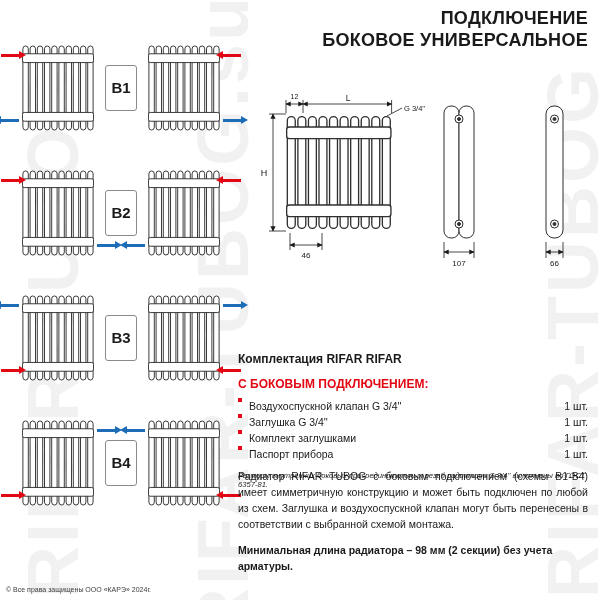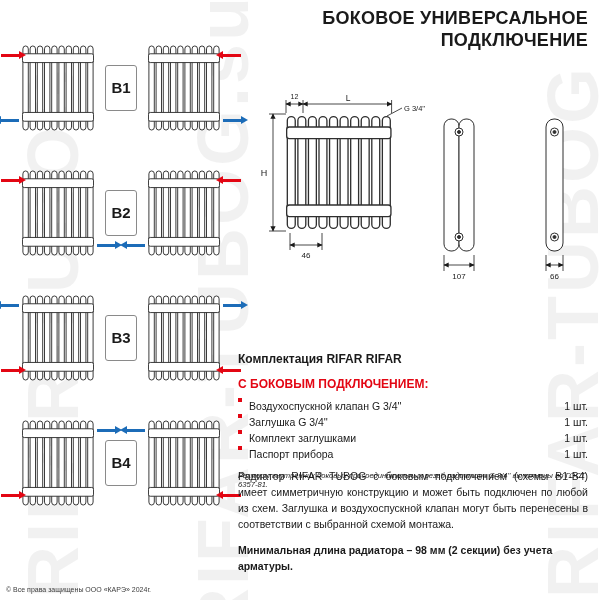--- a/index.html
+++ b/index.html
@@ -35,21 +35,21 @@
   .arrow.dir-left::after{left:-7px;border-right:7px solid currentColor}
   .pos-tl{top:10px;left:-21px}
   .pos-bl{bottom:10px;left:-21px}
   .pos-tr{top:10px;right:-21px}
   .pos-br{bottom:10px;right:-21px}
 
   
   .front-fig{position:absolute;left:256px;top:92px}
   .front-caption{position:absolute;left:256px;top:268px;font-size:8px;font-style:italic;
                  color:#222;width:230px}
-  .side-fig{position:absolute;left:438px;top:115px}
+  .side-fig{position:absolute;left:438px;top:102px}
   svg .dim-line{stroke:#1a1a1a;stroke-width:.8;fill:none}
   svg text{font-family:"Liberation Sans",sans-serif;fill:#1a1a1a}
 
   
   .package{position:absolute;left:238px;top:352px;width:350px}
   .pkg-heading{font-size:12px;font-weight:bold}
   .pkg-subheading{font-size:12px;font-weight:bold;color:var(--accent);margin-top:11px}
   .pkg-list{margin:7px 0 0;padding:0;list-style:none}
   .pkg-item{display:flex;align-items:flex-start;font-size:10.5px;line-height:16px}
   .pkg-bullet{width:4px;height:4px;background:var(--accent);margin-right:7px;flex:none}
@@ -84,22 +84,22 @@
   </defs>
 </svg>
 
 <div class="page">
 
   <div class="wm wm-left">RIFAR-TUBOG</div>
   <div class="wm wm-center">RIFAR-TUBOG.su</div>
   <div class="wm wm-right">RIFAR-TUBOG</div>
 
   <div class="title">
+    <div>ПОДКЛЮЧЕНИЕ</div>
     <div>БОКОВОЕ УНИВЕРСАЛЬНОЕ</div>
-    <div>ПОДКЛЮЧЕНИЕ</div>
   </div>
 
   <div class="schemes">
 
     <div class="scheme-row">
       <div class="rad-wrap">
         <svg class="radiator" viewBox="0 0 80 90" preserveAspectRatio="none">
             <use href="#rad-shape"></use>
           </svg>
         <span class="arrow red pos-tl dir-right"></span>

